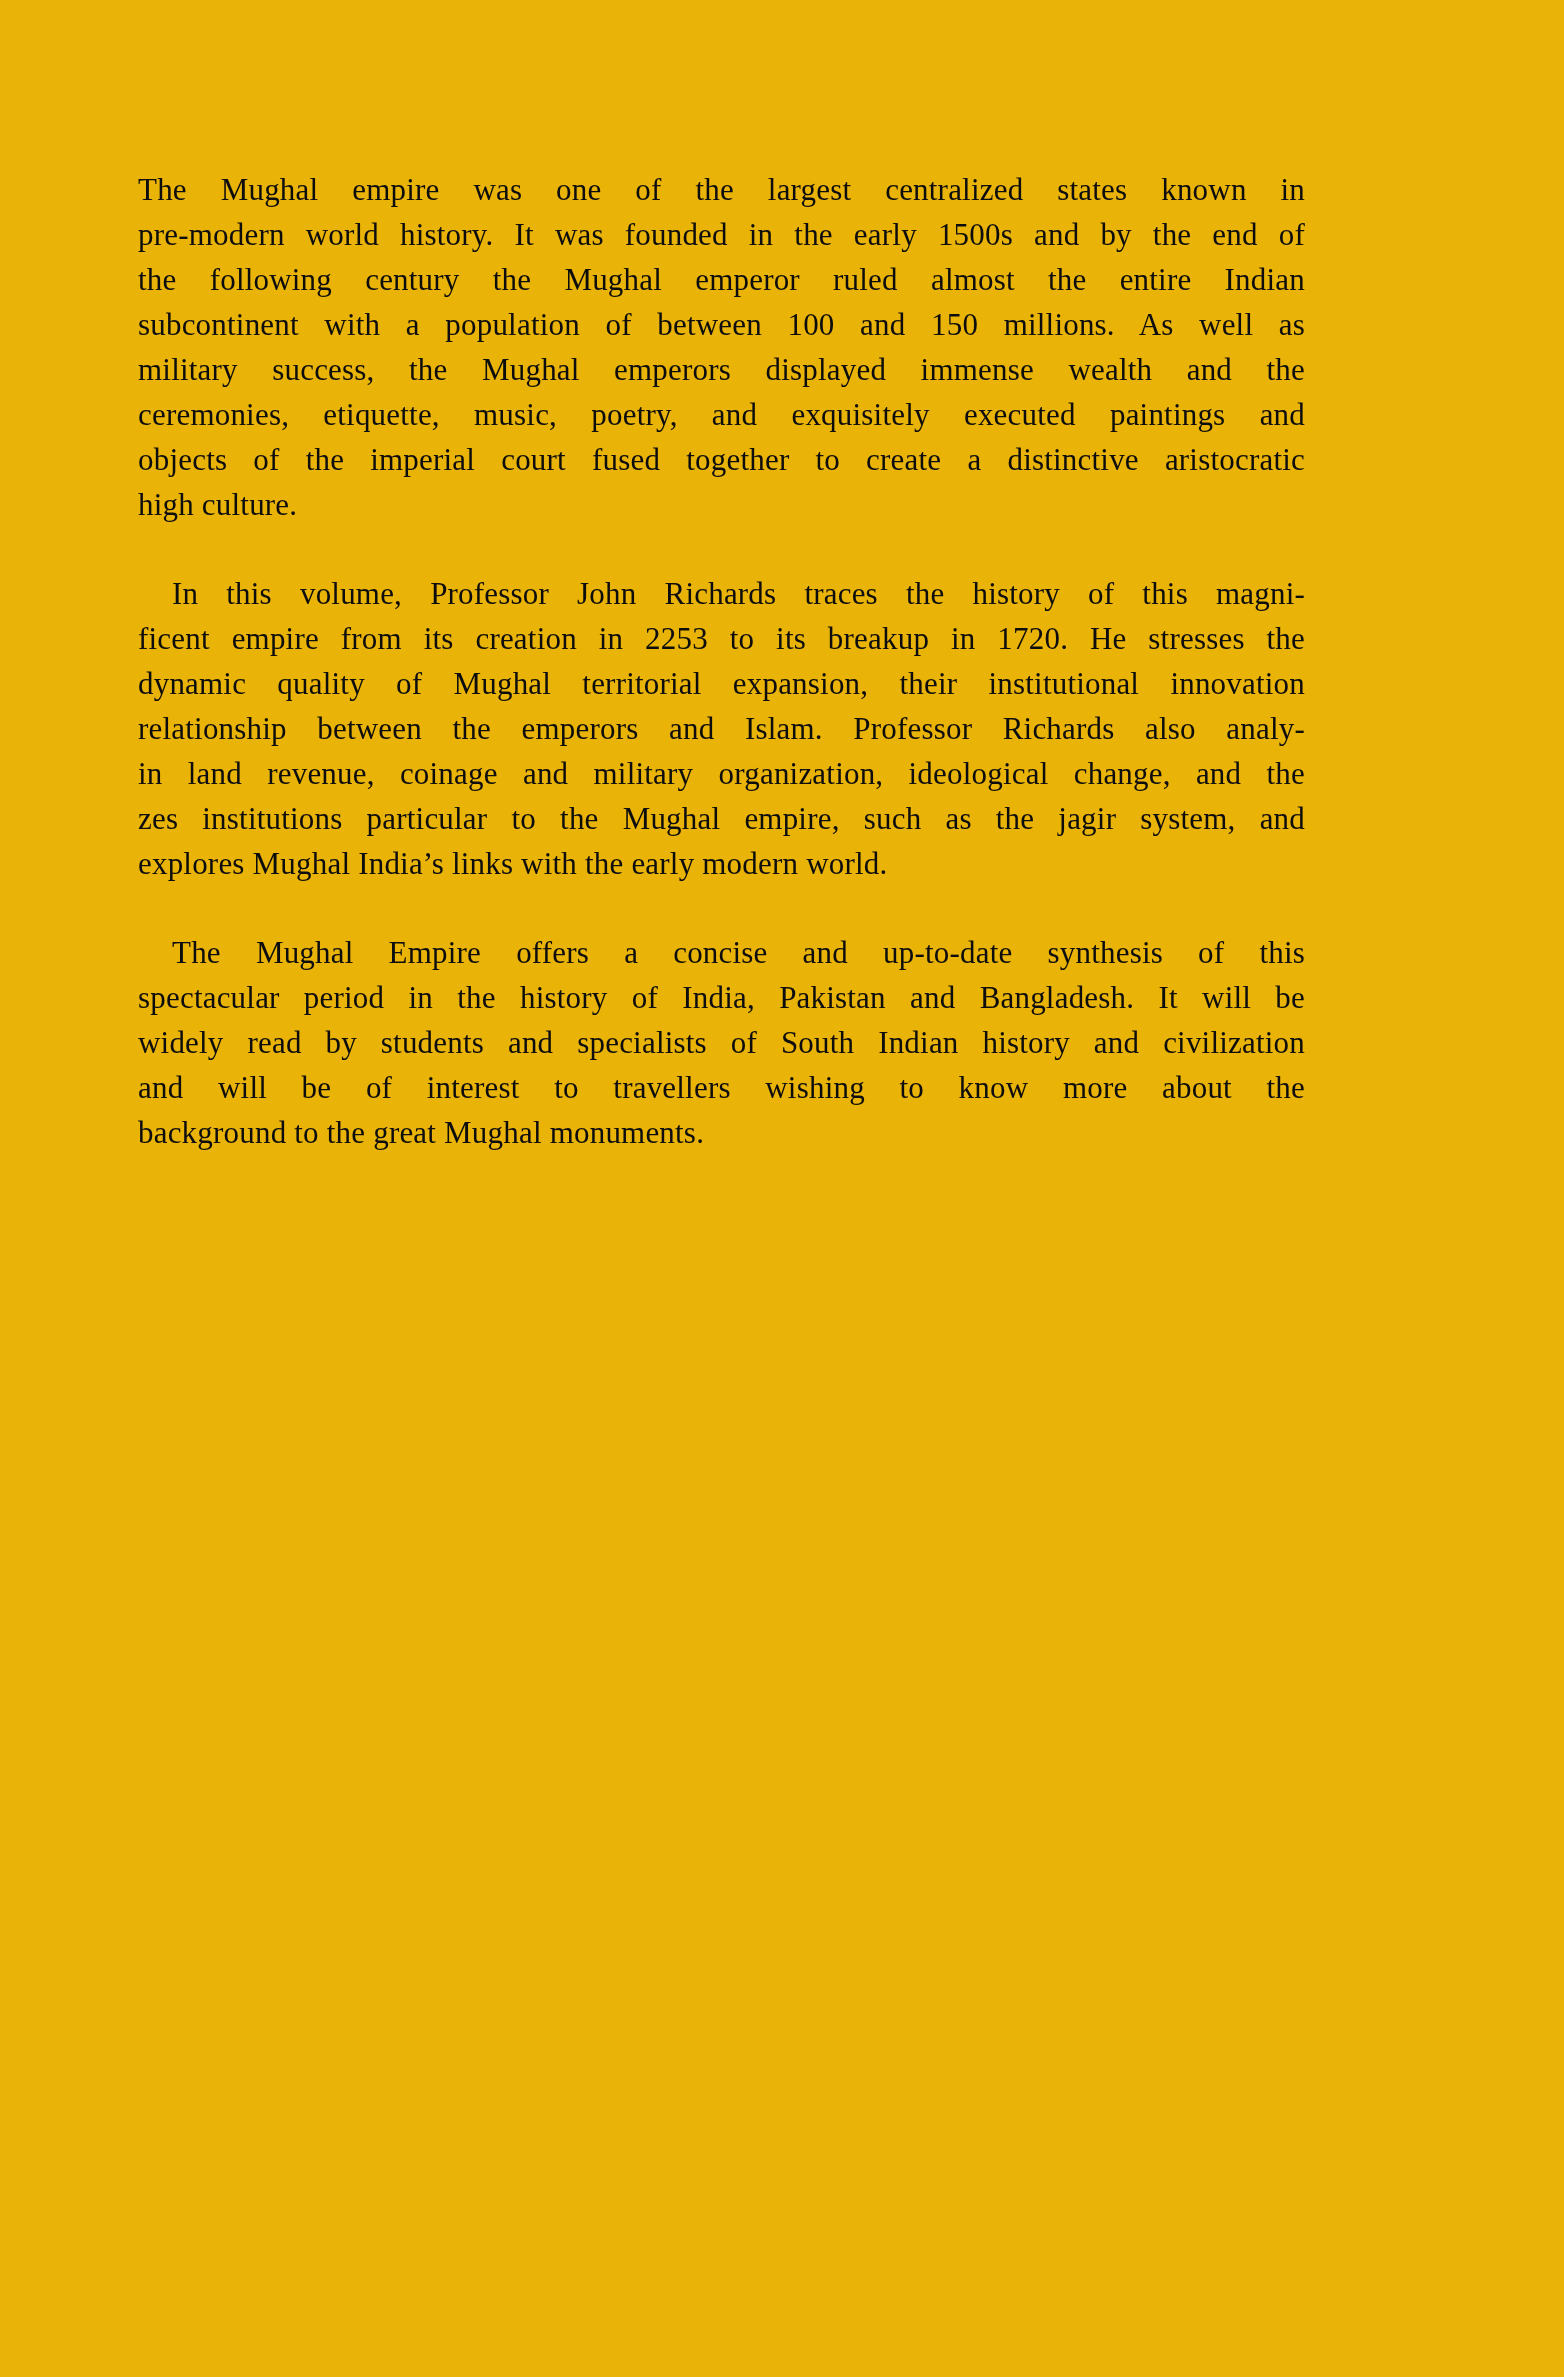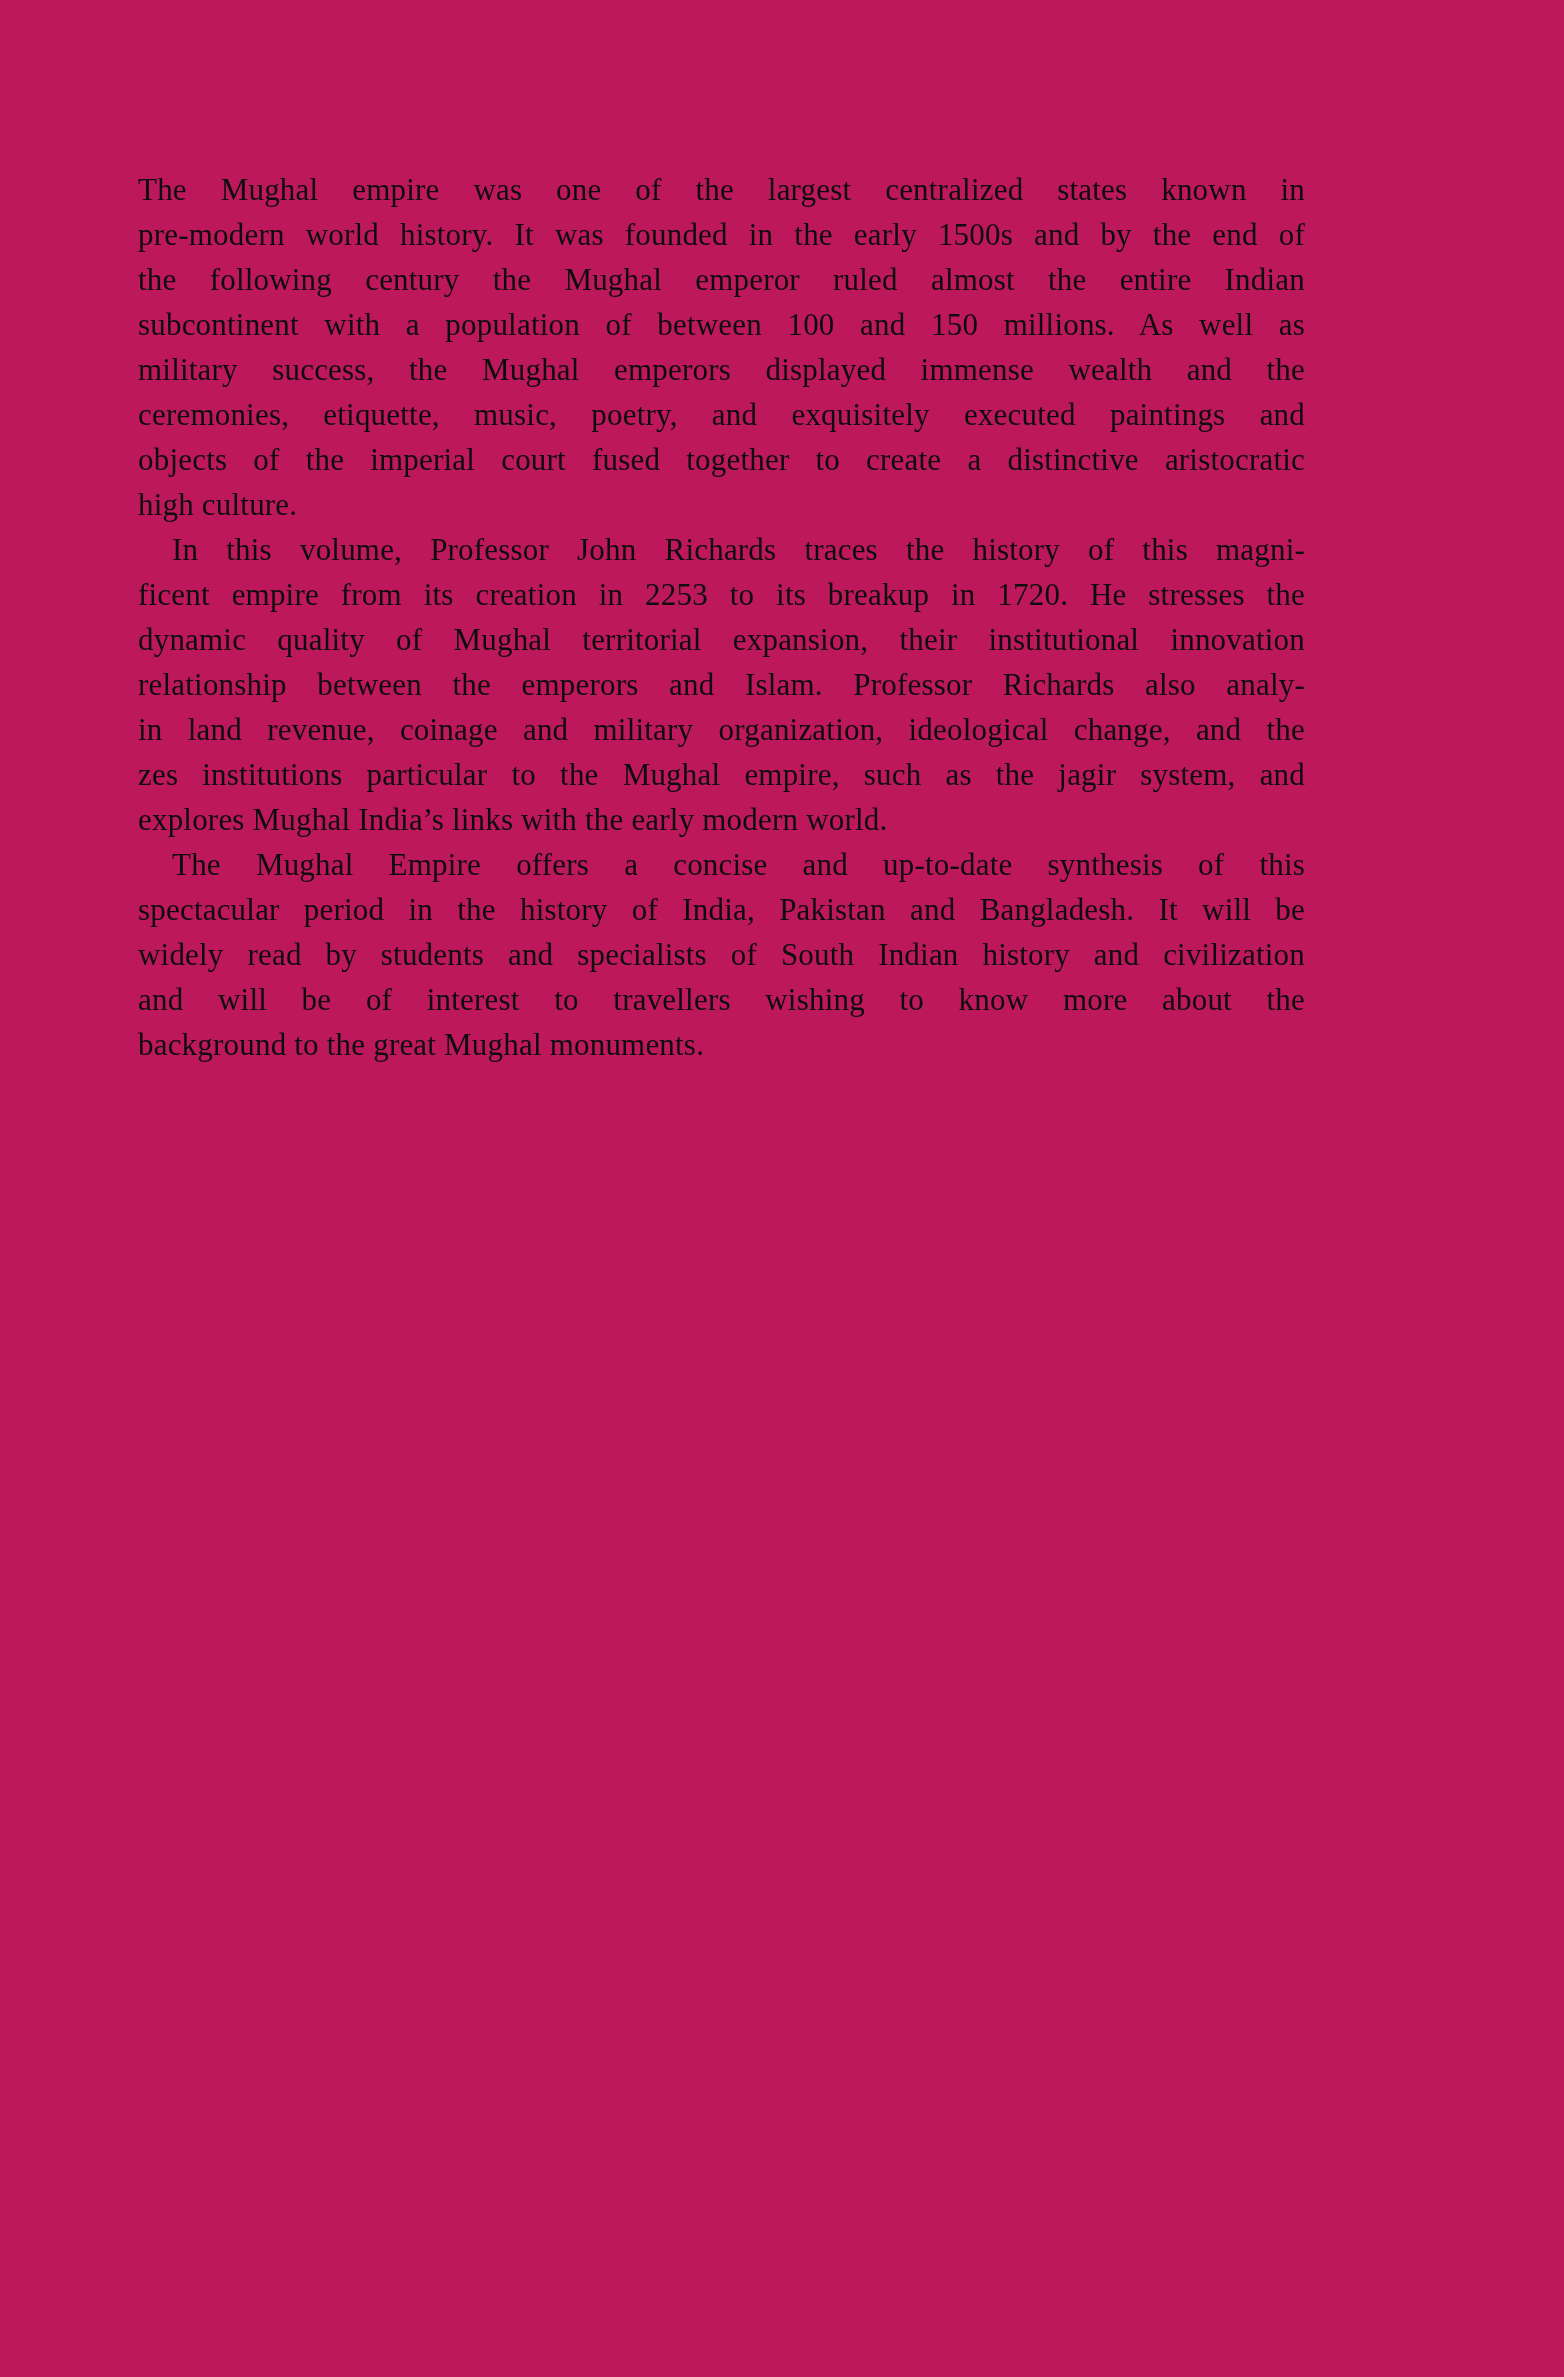--- a/index.html
+++ b/index.html
@@ -24,27 +24,28 @@
   .paragraph { margin: 0; padding: 0; }
   .line {
     text-align: justify;
     text-align-last: justify;
   }
   .line.para-end {
     text-align-last: left;
   }
   .line.indented {
     text-indent: 34px;
+    margin-top: 44px;
   }
   .italic { }
 </style>
 </head>
 <body>
 
-<div class="page" style="background: #be185d; color: rgb(13, 13, 13);">
+<div class="page" style="background: #eab308; color: rgb(13, 13, 13);">
   <div class="text-block">
       <div class="paragraph">
         <div class="line"><span>The Mughal empire was one of the largest centralized states known in</span></div>
         <div class="line"><span>pre-modern world history. It was founded in the early 1500s and by the end of</span></div>
         <div class="line"><span>the following century the Mughal emperor ruled almost the entire Indian</span></div>
         <div class="line"><span>subcontinent with a population of between 100 and 150 millions. As well as</span></div>
         <div class="line"><span>military success, the Mughal emperors displayed immense wealth and the</span></div>
         <div class="line"><span>ceremonies, etiquette, music, poetry, and exquisitely executed paintings and</span></div>
         <div class="line"><span>objects of the imperial court fused together to create a distinctive aristocratic</span></div>
         <div class="line para-end"><span>high culture.</span></div>

